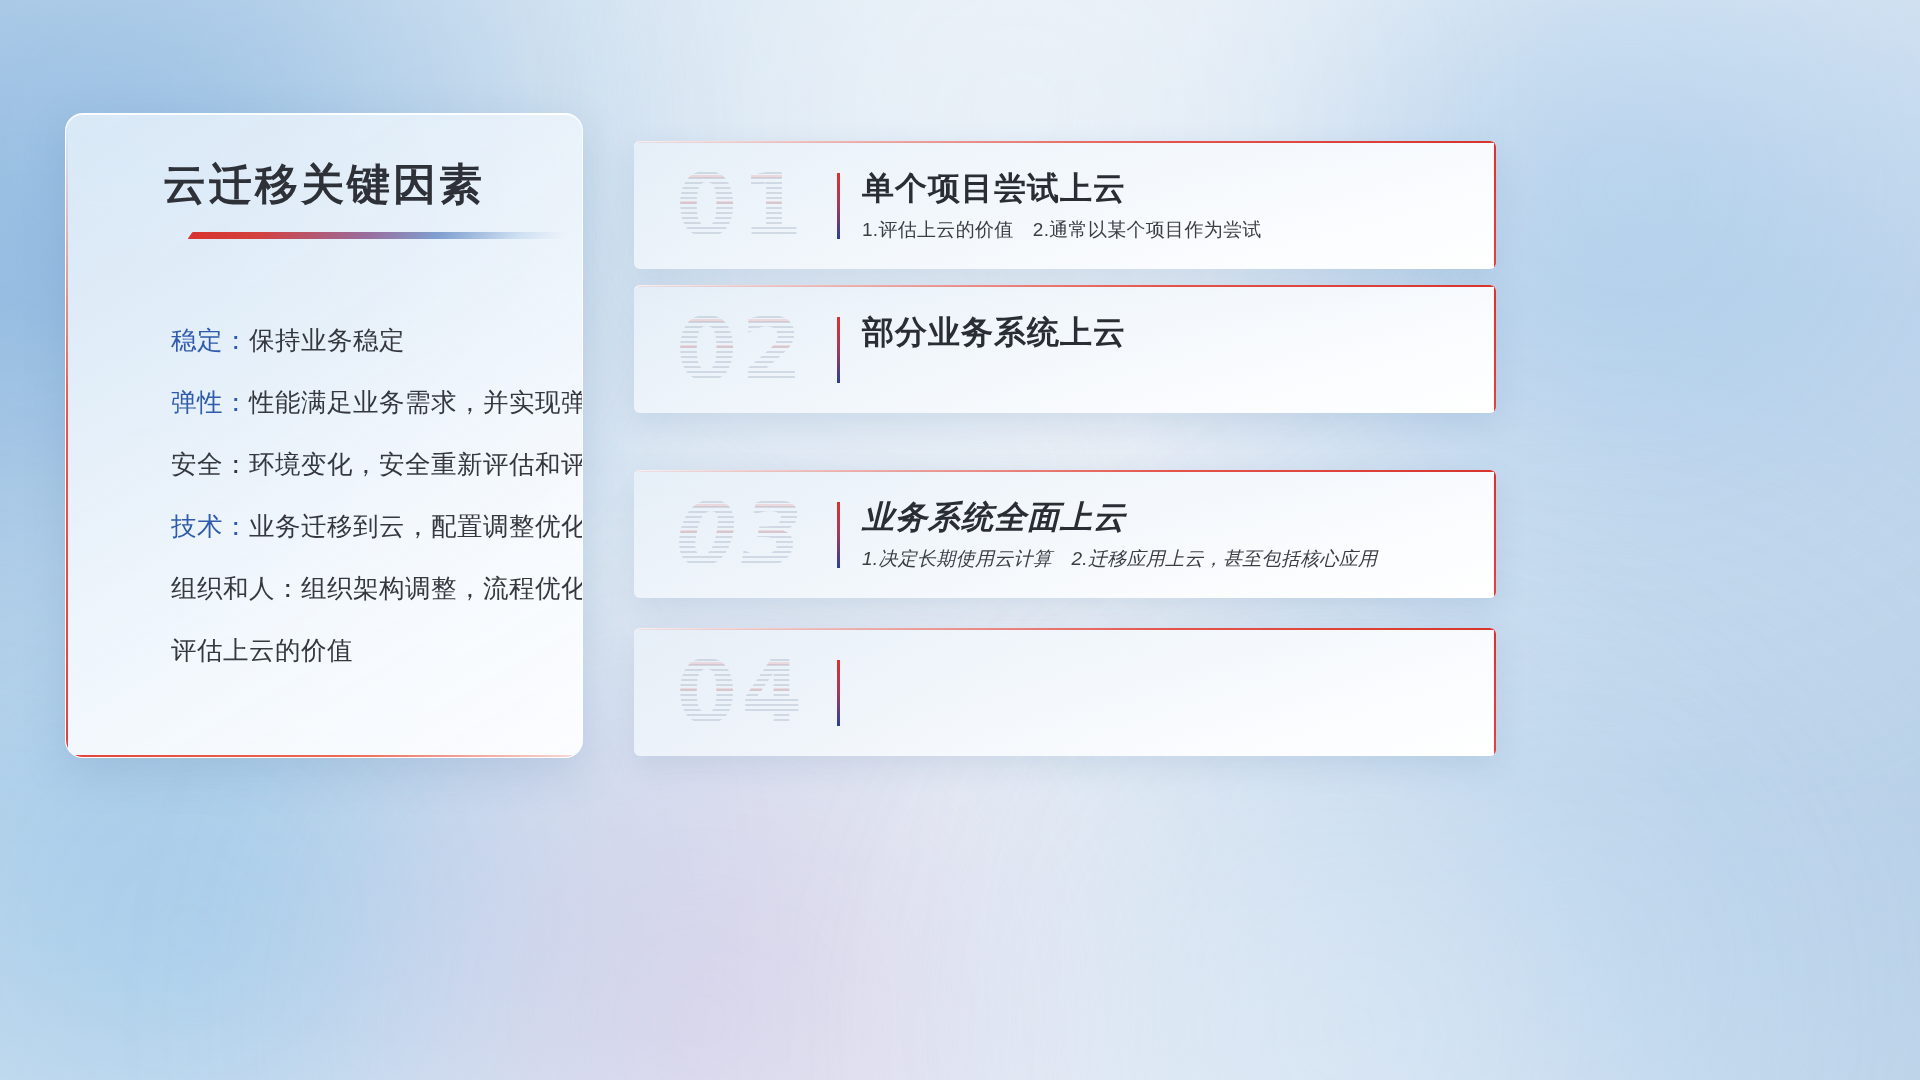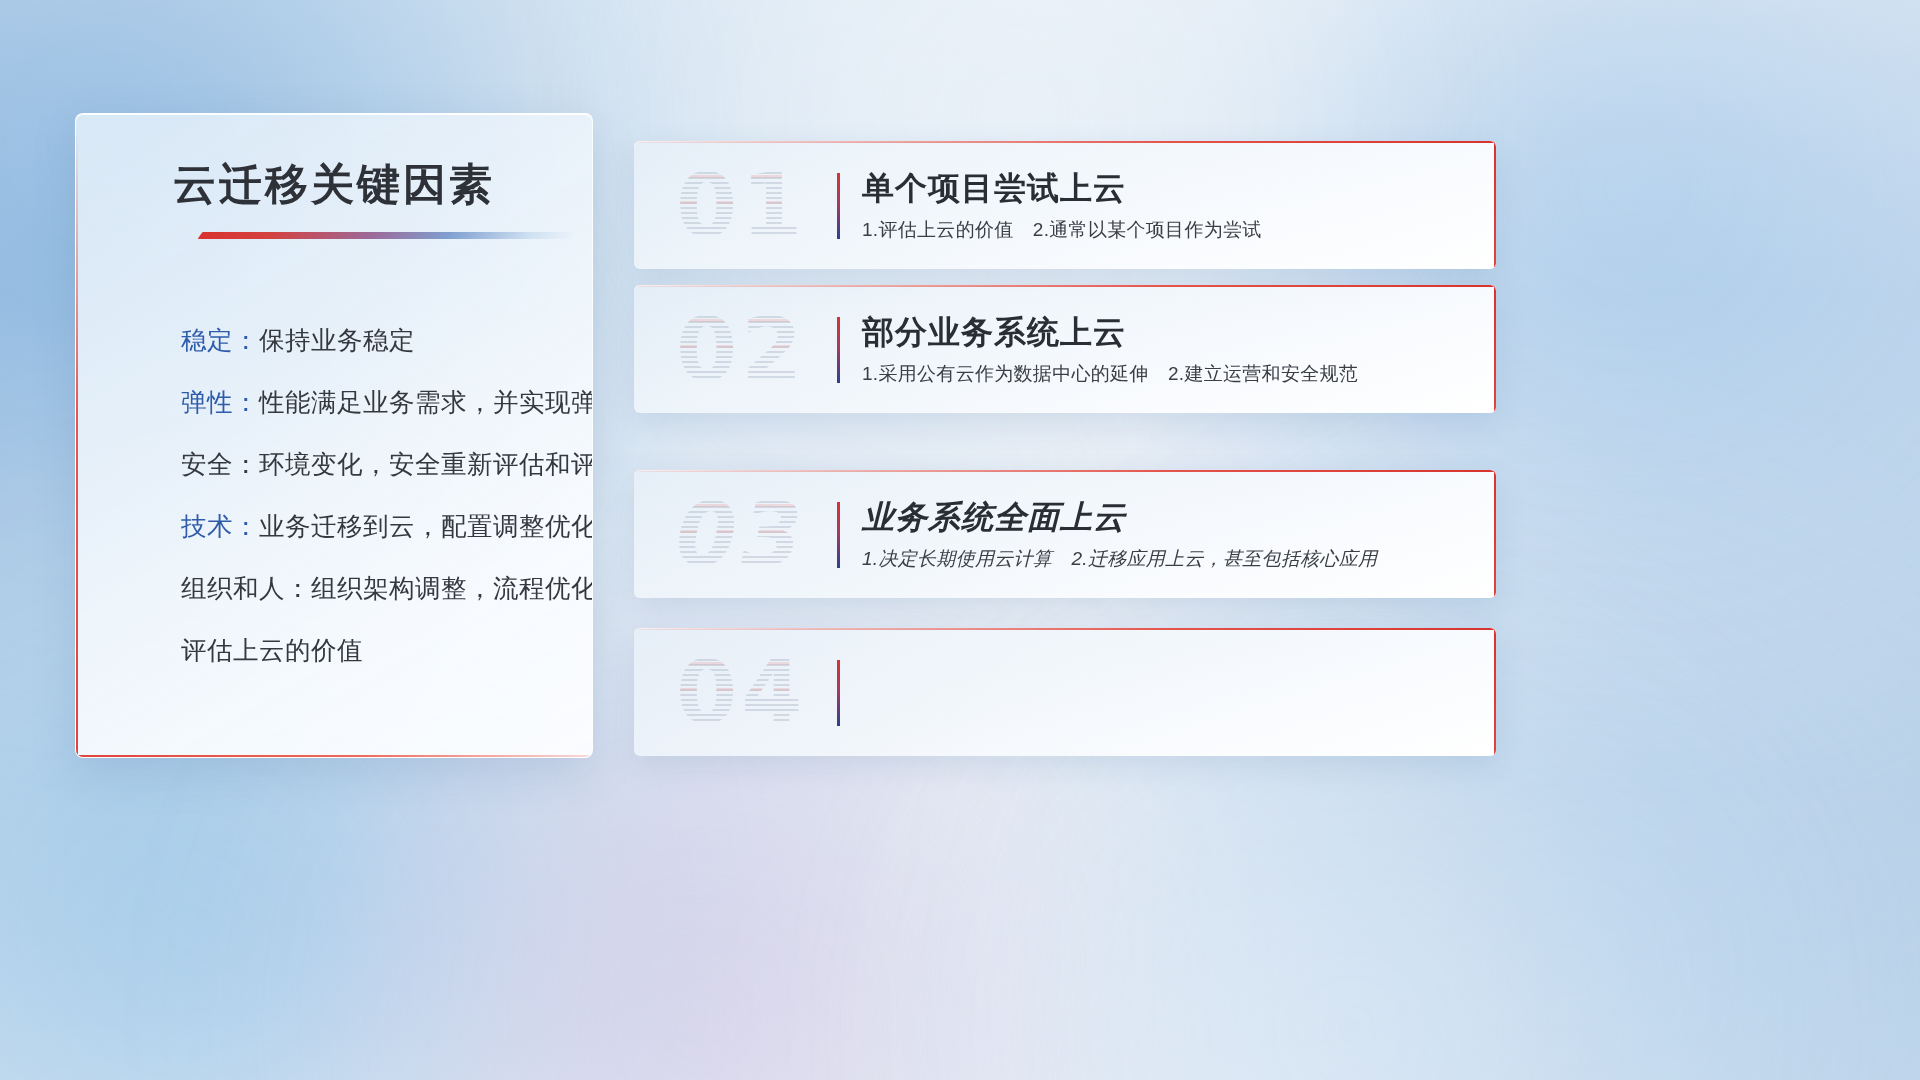--- a/index.html
+++ b/index.html
@@ -35,22 +35,22 @@
   .bg-sheen{
     position:absolute; inset:0;
     background:linear-gradient(180deg,rgba(255,255,255,.22) 0%,rgba(255,255,255,0) 28%,rgba(255,255,255,0) 72%,rgba(255,255,255,.14) 100%);
   }
 
   
   #stage{ position:absolute; inset:0; }
 
   
   #left-card{
-    position:absolute; left:75px; top:113px; width:518px; height:645px;
-    border-radius:8px;
+    position:absolute; left:65px; top:113px; width:518px; height:645px;
+    border-radius:18px;
     background:linear-gradient(150deg,rgba(226,238,249,.86) 0%,rgba(240,246,252,.88) 42%,rgba(248,251,254,.94) 72%,rgba(252,253,255,.97) 100%);
     border:1px solid rgba(255,255,255,.85);
     box-shadow:0 14px 44px rgba(70,110,160,.18), inset 0 1px 0 rgba(255,255,255,.9);
     overflow:hidden;
   }
   #left-card::after{
     content:""; position:absolute; left:0; right:0; bottom:0; height:2px;
     background:linear-gradient(90deg,#e0443c 0%, #ec6a5a 55%, rgba(236,120,110,.25) 100%);
   }
   #left-card::before{
@@ -191,21 +191,20 @@
       <div class="rsub">1.评估上云的价值　2.通常以某个项目作为尝试</div>
     </div>
   </div>
 
   <div class="rcard c2">
     <div class="rnum">02</div>
     <div class="rnum-tint">02</div>
     <div class="rbar"></div>
     <div class="rbody">
       <div class="rtitle">部分业务系统上云</div>
-      <div class="rsub">1.采用公有云作为数据中心的延伸　2.建立运营和安全规范</div>
     </div>
   </div>
 
   <div class="rcard c3">
     <div class="rnum">03</div>
     <div class="rnum-tint">03</div>
     <div class="rbar"></div>
     <div class="rbody">
       <div class="rtitle">业务系统全面上云</div>
       <div class="rsub">1.决定长期使用云计算　2.迁移应用上云，甚至包括核心应用</div>

